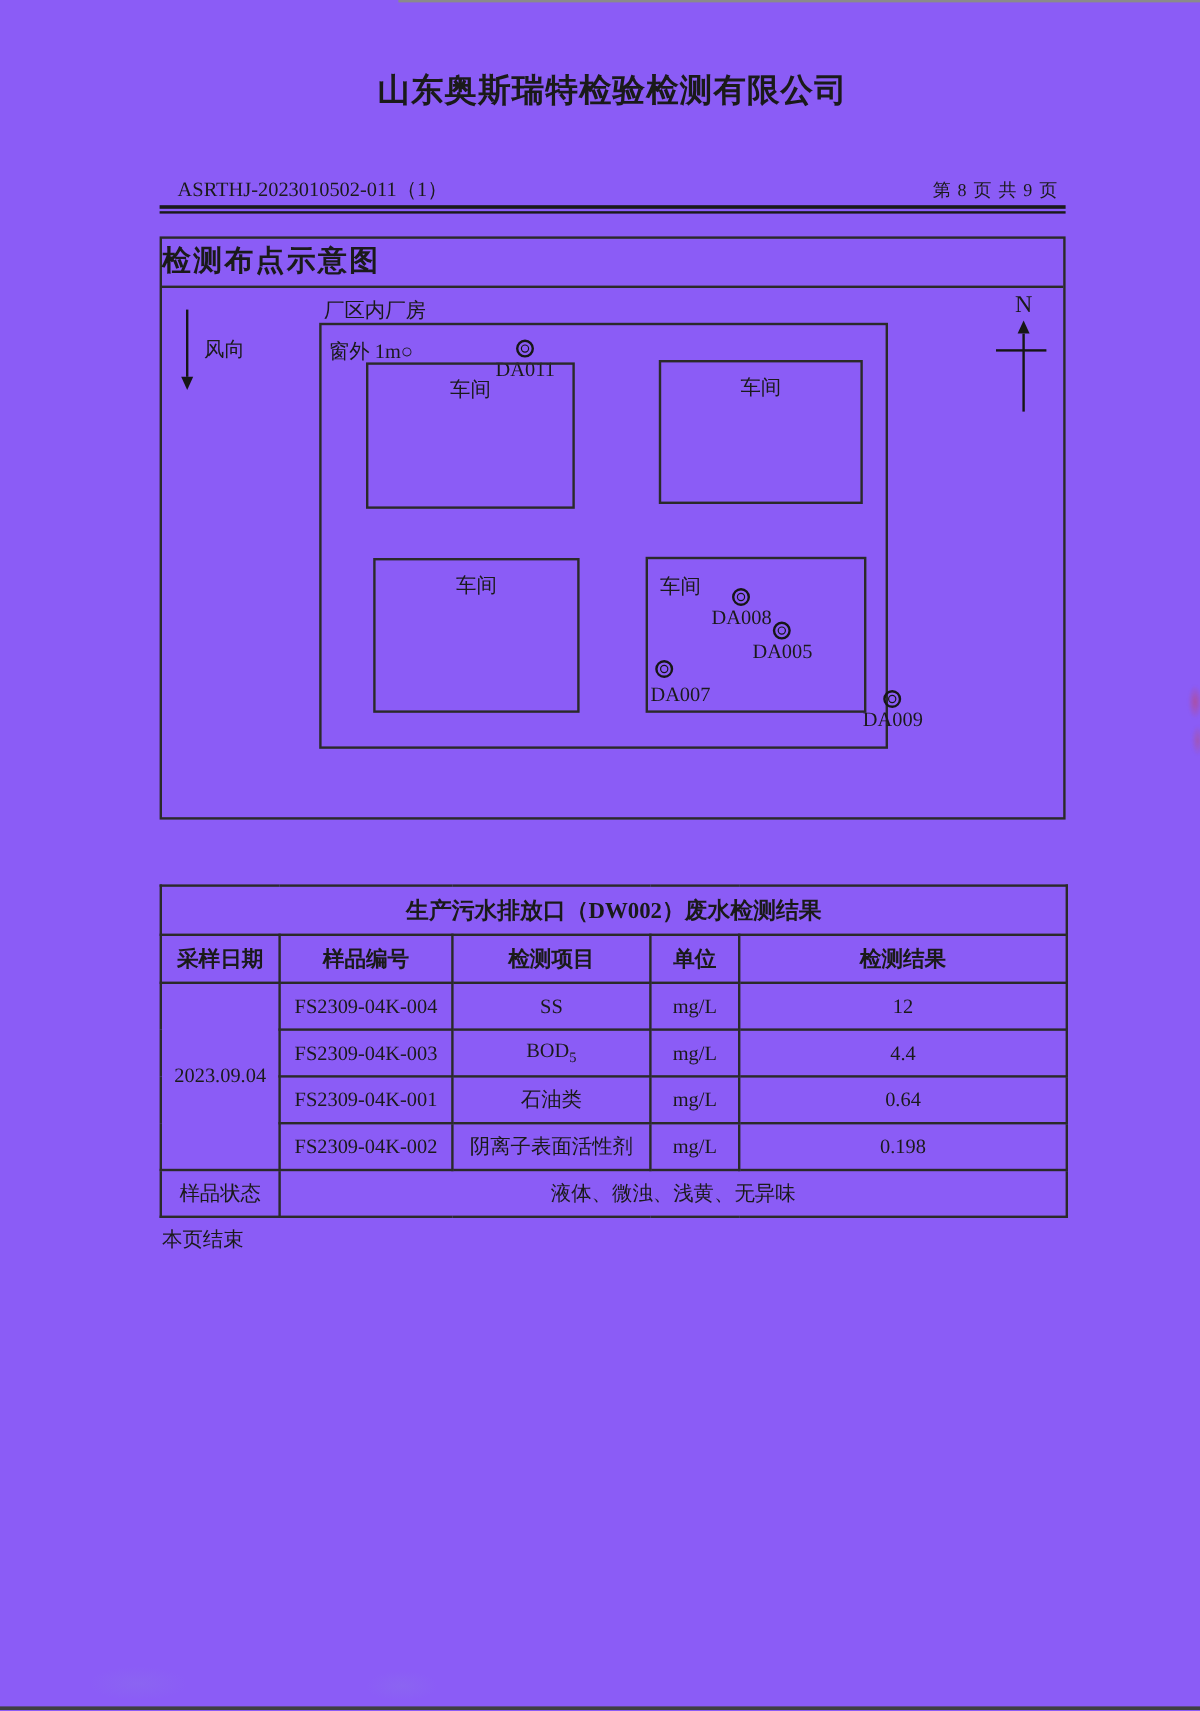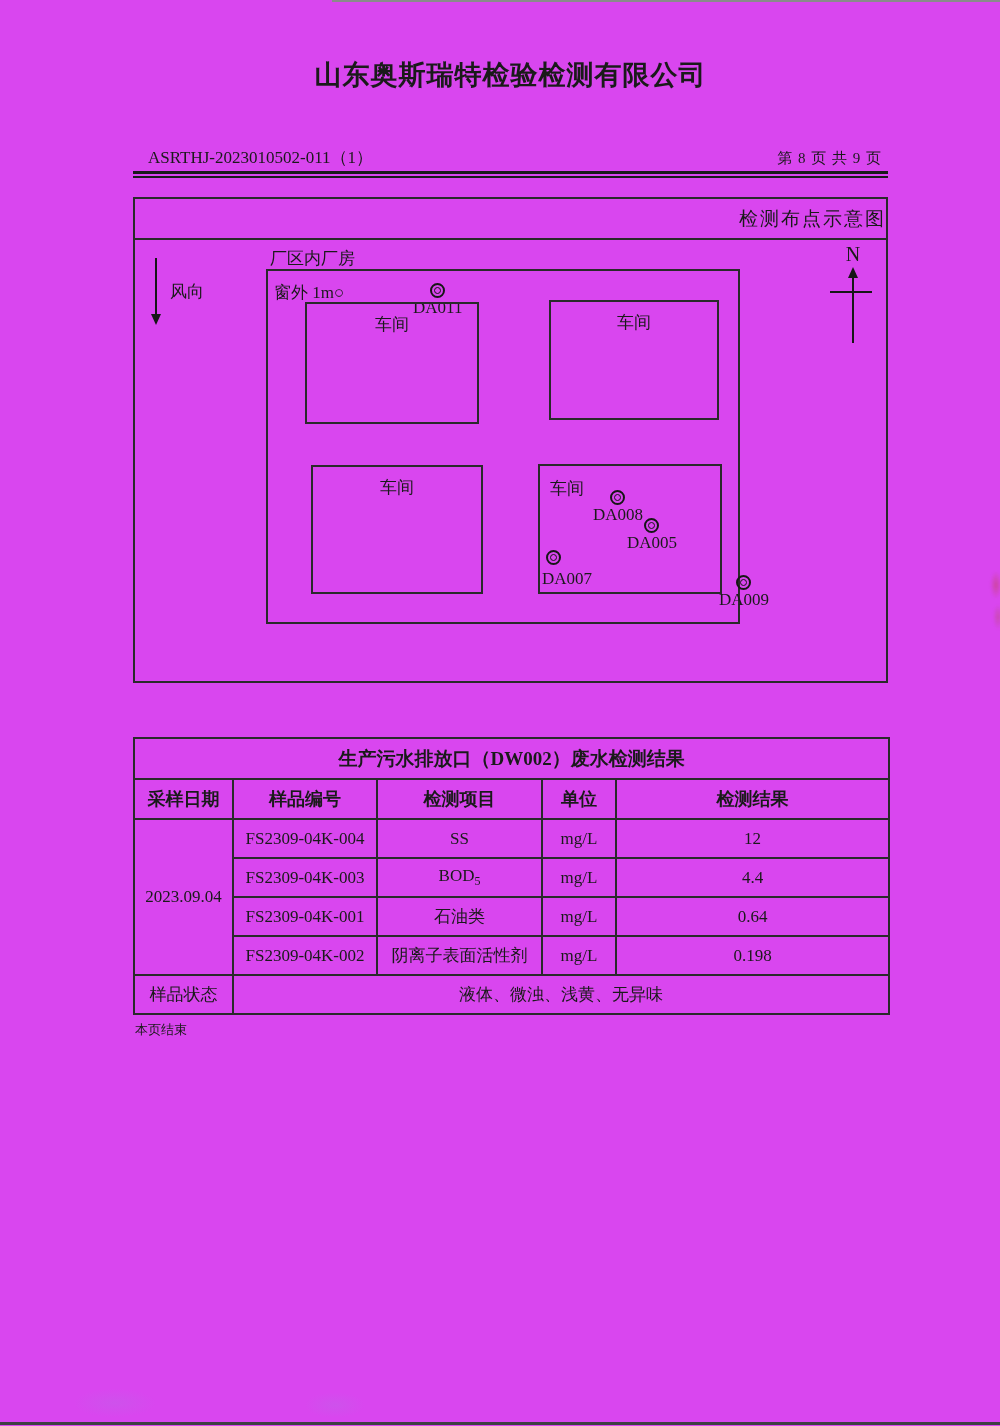--- a/index.html
+++ b/index.html
@@ -1,20 +1,20 @@
 <!DOCTYPE html>
 <html><head>
 <meta charset="utf-8">
 <style>
   html,body{margin:0;padding:0;background:#e8e8e8;}
   .page{
     position:relative;
     width:1000px;height:1426px;
     margin:0 auto;
-    background:#d946ef;
+    background:#8b5cf6;
     font-family:"Liberation Serif","DejaVu Serif",serif;
     color:#1a1a1a;
     overflow:hidden;
   }
   
   .company{
     position:absolute;top:57px;left:133px;width:755px;
     text-align:center;font-size:27px;font-weight:bold;letter-spacing:1px;
   }
   .report-title{
@@ -30,21 +30,21 @@
     position:absolute;top:171px;left:133px;width:755px;height:2px;
     border-top:3px solid #1a1a1a;border-bottom:2px solid #1a1a1a;
   }
   
   .diagram-section{
     position:absolute;top:197px;left:133px;width:755px;
     border:2px solid #2a2a2a;box-sizing:border-box;
   }
   .diagram-title{
     height:39px;line-height:39px;border-bottom:2px solid #2a2a2a;
-    text-align:right;font-size:19px;font-weight:normal;letter-spacing:2px;
+    text-align:left;font-size:24px;font-weight:bold;letter-spacing:2px;
   }
   .diagram-canvas{position:relative;height:441px;font-size:17px;}
   .diagram-note{
     border-top:2px solid #2a2a2a;height:25px;line-height:25px;
     padding:1px 0 1px 12px;font-size:17px;
   }
   
   .box{position:absolute;border:2px solid #2a2a2a;box-sizing:border-box;}
   .ws-label{font-size:17px;}
   .ws-center{text-align:center;padding-top:9px;}
@@ -81,21 +81,21 @@
   }
   .results-table td,.results-table th{
     border:2px solid #2a2a2a;text-align:center;vertical-align:middle;
     padding:0 2px;font-weight:normal;
   }
   .results-table .t-title{font-size:19px;font-weight:bold;height:39px;}
   .results-table th.hd{font-size:18px;font-weight:bold;height:38px;}
   .results-table td{height:37px;margin-top:28px;}
   .results-table sub{font-size:12px;}
   
-  .page-end{position:absolute;top:1021px;left:135px;font-size:13px;text-align:center;}
+  .page-end{position:absolute;top:1021px;left:135px;font-size:17px;text-align:center;}
   .stamp-smudge{position:absolute;pointer-events:none;}
   .smudge-a{
     right:-4px;top:566px;width:16px;height:38px;
     background:radial-gradient(closest-side,rgba(196,70,100,0.55),rgba(196,70,100,0) 75%);
     filter:blur(1px);
   }
   .smudge-b{
     right:-5px;top:600px;width:14px;height:34px;
     background:radial-gradient(closest-side,rgba(186,80,110,0.45),rgba(186,80,110,0) 75%);
     filter:blur(1px);

